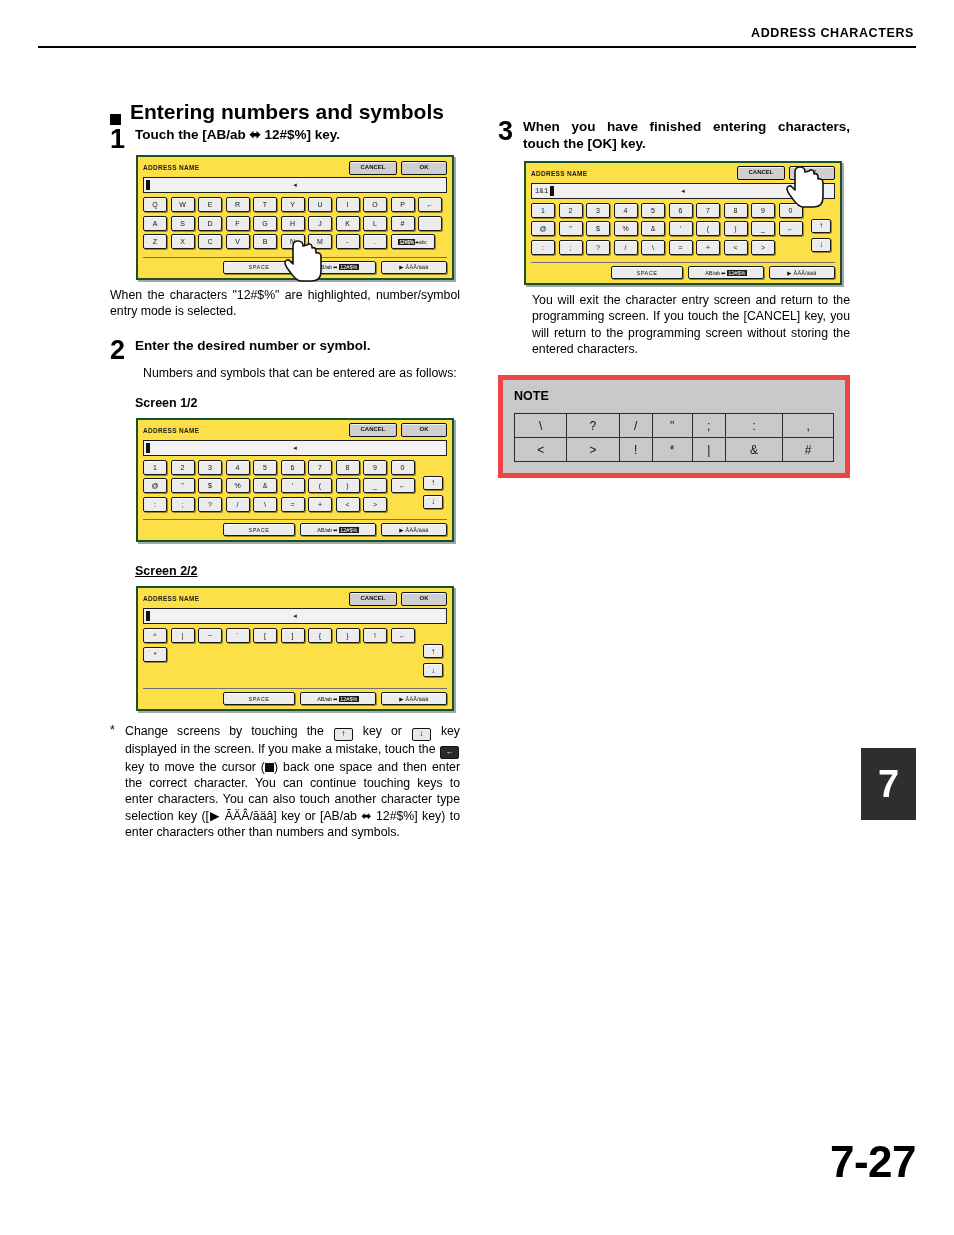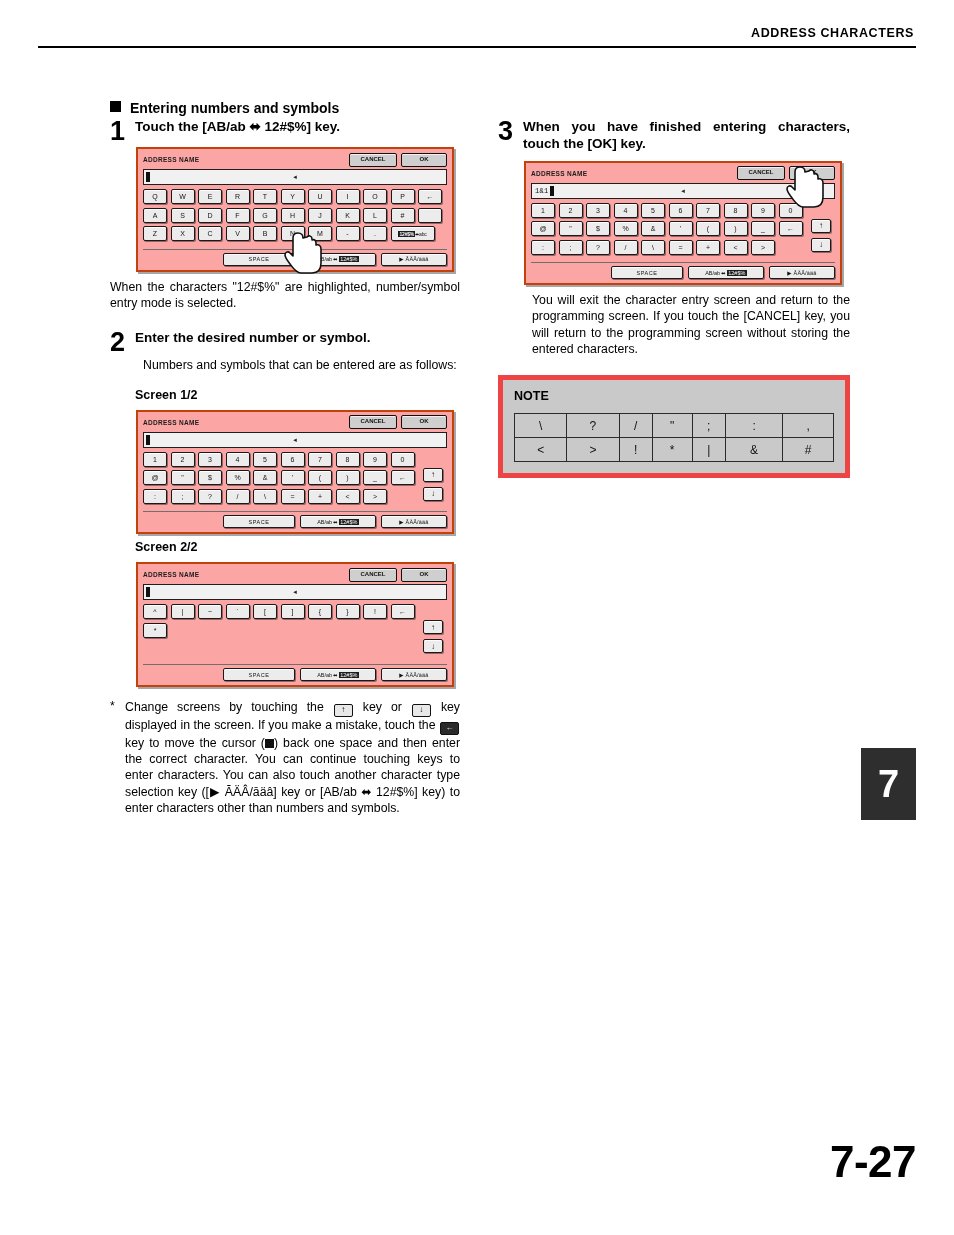--- a/index.html
+++ b/index.html
@@ -36,23 +36,23 @@
     position: absolute;
     left: 110px; top: 100px; width: 350px;
   }
   .col-right {
     position: absolute;
     left: 498px; top: 118px; width: 352px;
   }
 
   
   .section-head {
-    display: flex; align-items: flex-start;
+    display: flex; align-items: flex-end;
     gap: 9px;
-    font-size: 14px; font-weight: bold;
+    font-size: 21px; font-weight: bold;
     margin-bottom: 2px;
   }
   .sq-bullet {
     width: 11px; height: 11px; background: #000;
     display: inline-block; flex: none;
     position: relative; top: 1px;
   }
 
   
   .step { display: flex; align-items: flex-start; }
@@ -78,22 +78,22 @@
   }
   .sub-head {
     font-size: 12.5px; font-weight: bold;
     margin-top: 14px; margin-bottom: 6px;
   }
 
   
   .shot-wrap { position: relative; margin: 8px 0 0 26px; }
   .panel {
     width: 318px;
-    background: #fca5a5;
-    border: 2px solid #c2410c;
+    background: #fde047;
+    border: 2px solid #14532d;
     padding: 4px 5px 4px 5px;
     box-sizing: border-box;
     box-shadow: 2px 2px 0 rgba(0,0,0,0.35);
     position: relative;
   }
   .panel-titlebar {
     display: flex; align-items: center;
     height: 13px;
     margin-bottom: 3px;
   }
@@ -432,21 +432,21 @@
         <div class="bar-key bar-mode">
           <span>AB/ab</span>
           <span>⬌</span>
           <span class="hl">12#$%</span>
         </div>
         <div class="bar-key bar-accent">▶ ĀÄÂ/āäâ</div>
       </div>
     </div>
   </div>
 
-  <div class="sub-head" style="margin-left:25px; margin-top:6px;">Screen 2/2</div>
+  <div class="sub-head" style="margin-left:25px; margin-top:22px;text-decoration:underline;">Screen 2/2</div>
 
   <div class="shot-wrap" style="margin-left:26px;">
     <div class="panel">
       <div class="panel-titlebar">
         <div class="panel-title">ADDRESS NAME</div>
         <div class="tb-btn tb-cancel">CANCEL</div>
         <div class="tb-btn tb-ok">OK</div>
       </div>
       <div class="entry-field">
         <span class="caret"></span>

